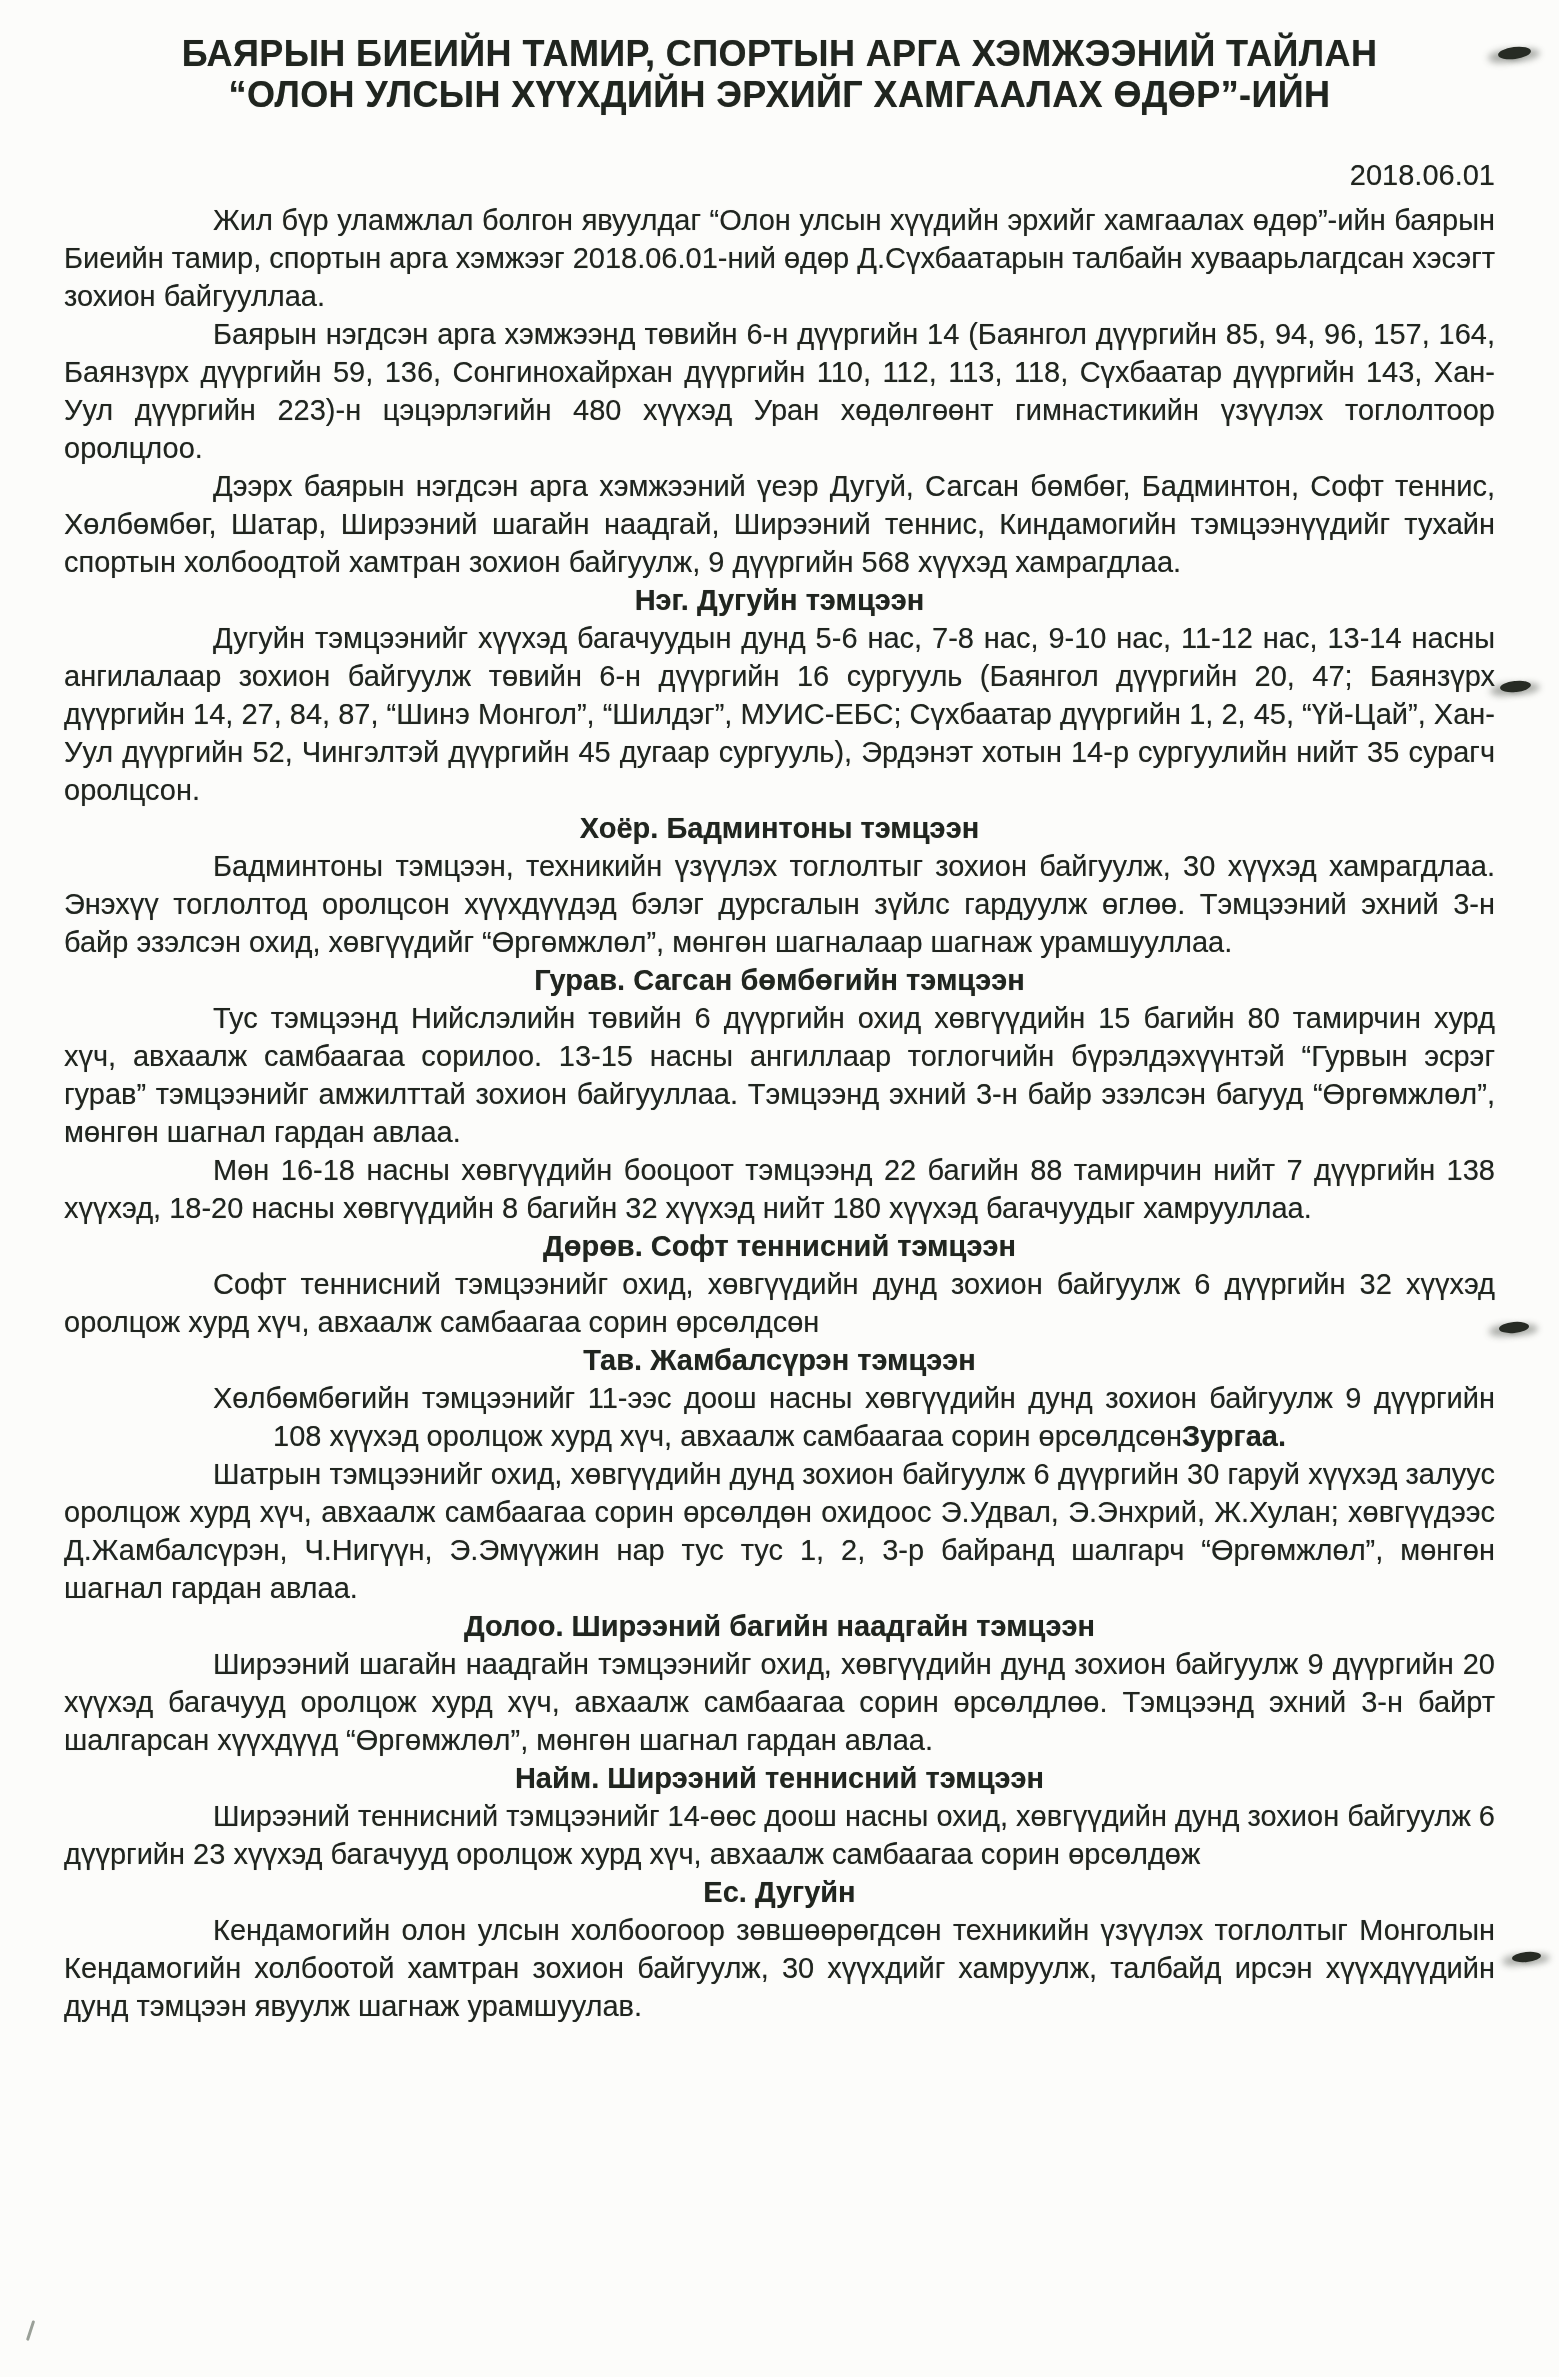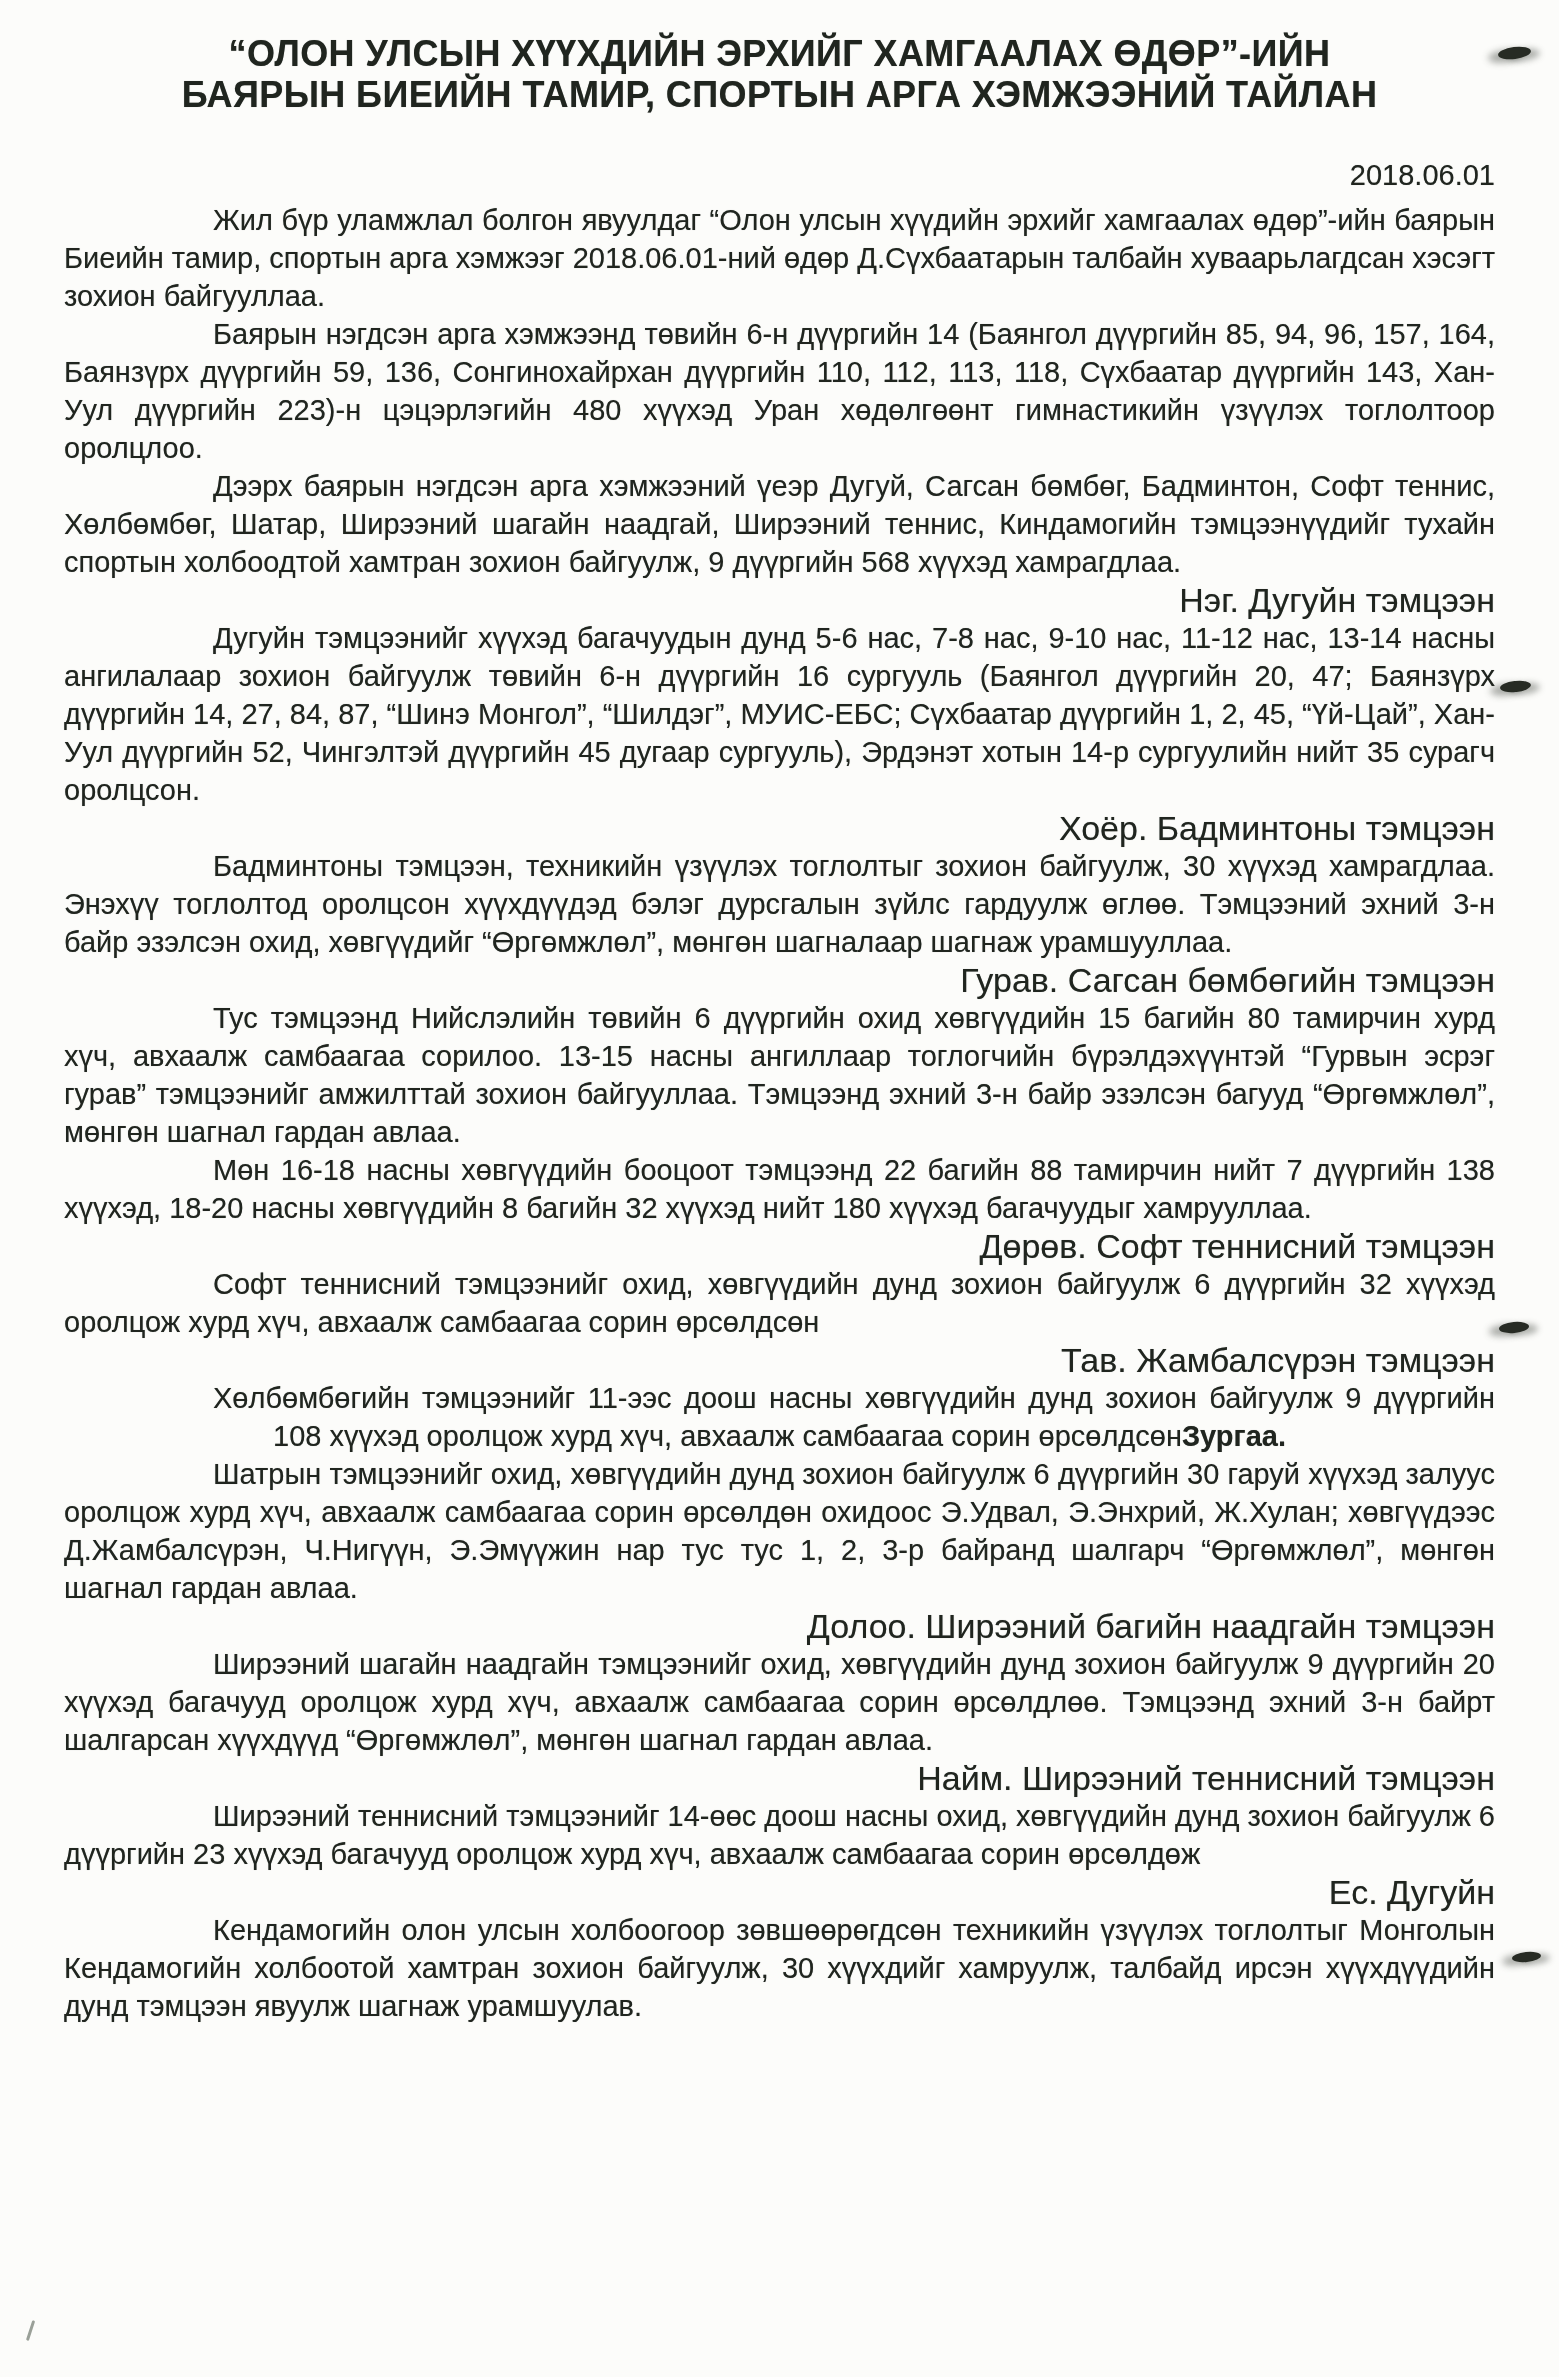--- a/index.html
+++ b/index.html
@@ -40,24 +40,24 @@
   .blocks p.para {
     margin: 0;
     text-align: justify;
     text-indent: 149px;
   }
   .blocks p.para.center-last {
     text-align-last: center;
   }
   .blocks h3.heading {
     margin: 0;
-    font-size: 34px;
+    font-size: 29px;
     line-height: 38px;
-    font-weight: normal;
-    text-align: right;
+    font-weight: bold;
+    text-align: center;
     text-indent: 0;
   }
   .blocks .space-before {
     margin-top: 41px;
   }
   b[data-name="bold-suffix"] { font-weight: bold; }
 
   
   .artifact {
     position: absolute;
@@ -80,22 +80,22 @@
 <div class="page" data-name="scanned-report-page">
 
   <div class="artifact a1" data-name="scan-smudge-artifact"></div>
   <div class="artifact a2" data-name="scan-smudge-artifact"></div>
   <div class="artifact a3" data-name="scan-smudge-artifact"></div>
   <div class="artifact a4" data-name="scan-smudge-artifact"></div>
   <div class="artifact slash" data-name="scan-pen-mark-artifact"></div>
 
   <div class="doc" data-name="document-body">
     <div class="title-block" data-name="document-title">
+      <div data-name="document-title-line-2">БАЯРЫН БИЕИЙН ТАМИР, СПОРТЫН АРГА ХЭМЖЭЭНИЙ ТАЙЛАН</div>
       <div data-name="document-title-line-1">“ОЛОН УЛСЫН ХҮҮХДИЙН ЭРХИЙГ ХАМГААЛАХ ӨДӨР”-ИЙН</div>
-      <div data-name="document-title-line-2">БАЯРЫН БИЕИЙН ТАМИР, СПОРТЫН АРГА ХЭМЖЭЭНИЙ ТАЙЛАН</div>
     </div>
 
     <div class="date-line" data-name="document-date">2018.06.01</div>
 
     <div class="blocks" data-name="report-text-blocks">
         <p class="para" data-name="body-paragraph">Жил бүр уламжлал болгон явуулдаг “Олон улсын хүүдийн эрхийг хамгаалах өдөр”-ийн баярын Биеийн тамир, спортын арга хэмжээг 2018.06.01-ний өдөр Д.Сүхбаатарын талбайн хуваарьлагдсан хэсэгт зохион байгууллаа.</p>
         <p class="para" data-name="body-paragraph">Баярын нэгдсэн арга хэмжээнд төвийн 6-н дүүргийн 14 (Баянгол дүүргийн 85, 94, 96, 157, 164, Баянзүрх дүүргийн 59, 136, Сонгинохайрхан дүүргийн 110, 112, 113, 118, Сүхбаатар дүүргийн 143, Хан-Уул дүүргийн 223)-н цэцэрлэгийн 480 хүүхэд Уран хөдөлгөөнт гимнастикийн үзүүлэх тоглолтоор оролцлоо.</p>
         <p class="para" data-name="body-paragraph">Дээрх баярын нэгдсэн арга хэмжээний үеэр Дугуй, Сагсан бөмбөг, Бадминтон, Софт теннис, Хөлбөмбөг, Шатар, Ширээний шагайн наадгай, Ширээний теннис, Киндамогийн тэмцээнүүдийг тухайн спортын холбоодтой хамтран зохион байгуулж, 9 дүүргийн 568 хүүхэд хамрагдлаа.</p>
         <h3 class="heading" data-name="section-heading">Нэг. Дугуйн тэмцээн</h3>
         <p class="para" data-name="body-paragraph">Дугуйн тэмцээнийг хүүхэд багачуудын дунд 5-6 нас, 7-8 нас, 9-10 нас, 11-12 нас, 13-14 насны ангилалаар зохион байгуулж төвийн 6-н дүүргийн 16 сургууль (Баянгол дүүргийн 20, 47; Баянзүрх дүүргийн 14, 27, 84, 87, “Шинэ Монгол”, “Шилдэг”, МУИС-ЕБС; Сүхбаатар дүүргийн 1, 2, 45, “Үй-Цай”, Хан-Уул дүүргийн 52, Чингэлтэй дүүргийн 45 дугаар сургууль), Эрдэнэт хотын 14-р сургуулийн нийт 35 сурагч оролцсон.</p>

